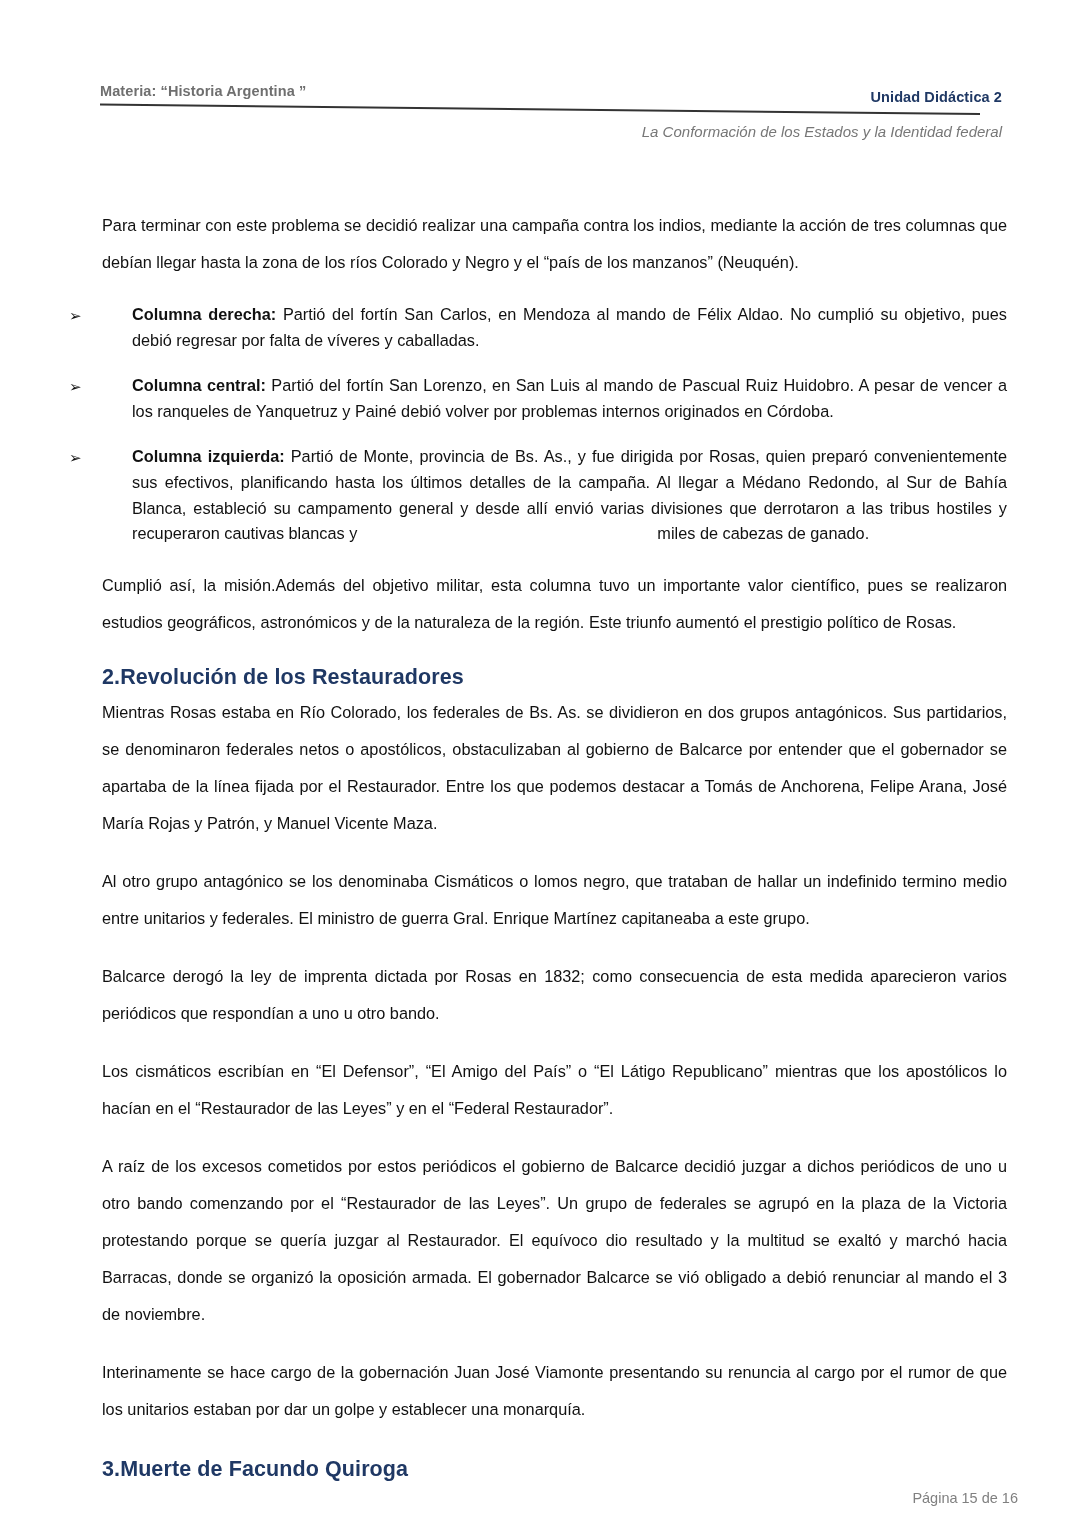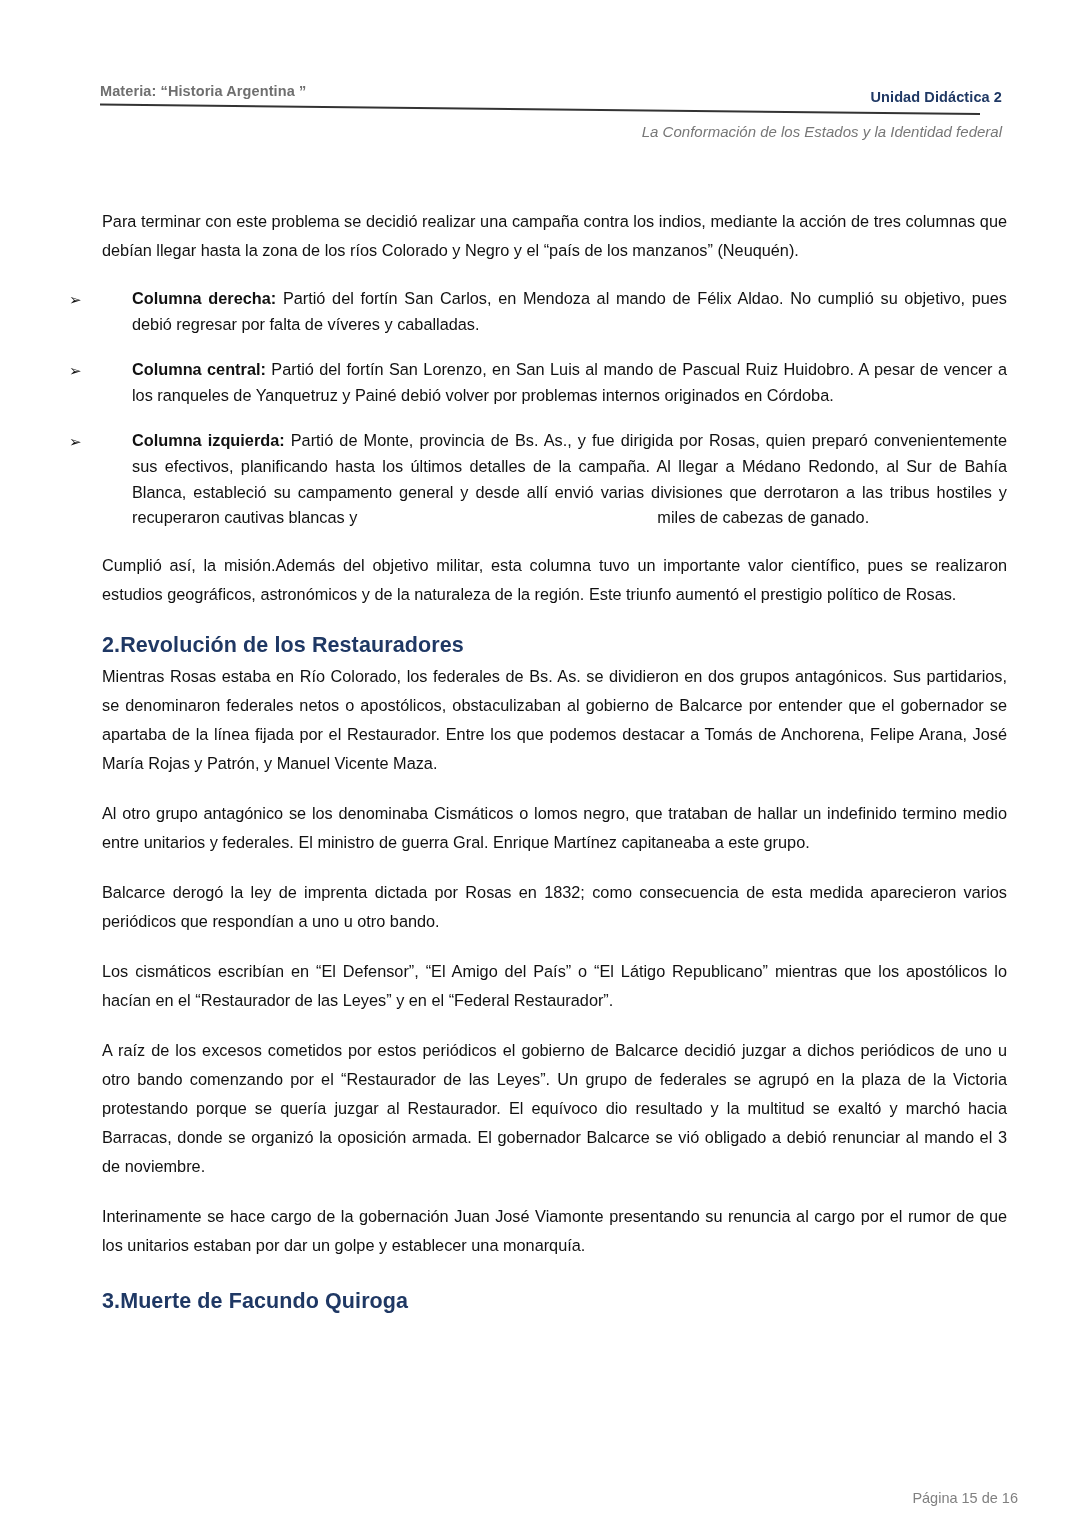--- a/index.html
+++ b/index.html
@@ -76,21 +76,21 @@
   .content {
     position: absolute;
     left: 102px;
     top: 172px;
     width: 905px;
   }
 
   p.para {
     margin: 0 0 21px 0;
     font-size: 16.3px;
-    line-height: 29px;
+    line-height: 37px;
     text-align: justify;
     text-justify: inter-word;
     color: #111111;
   }
 
   
   .bullets {
     margin: 0;
     padding: 0;
     list-style: none;

